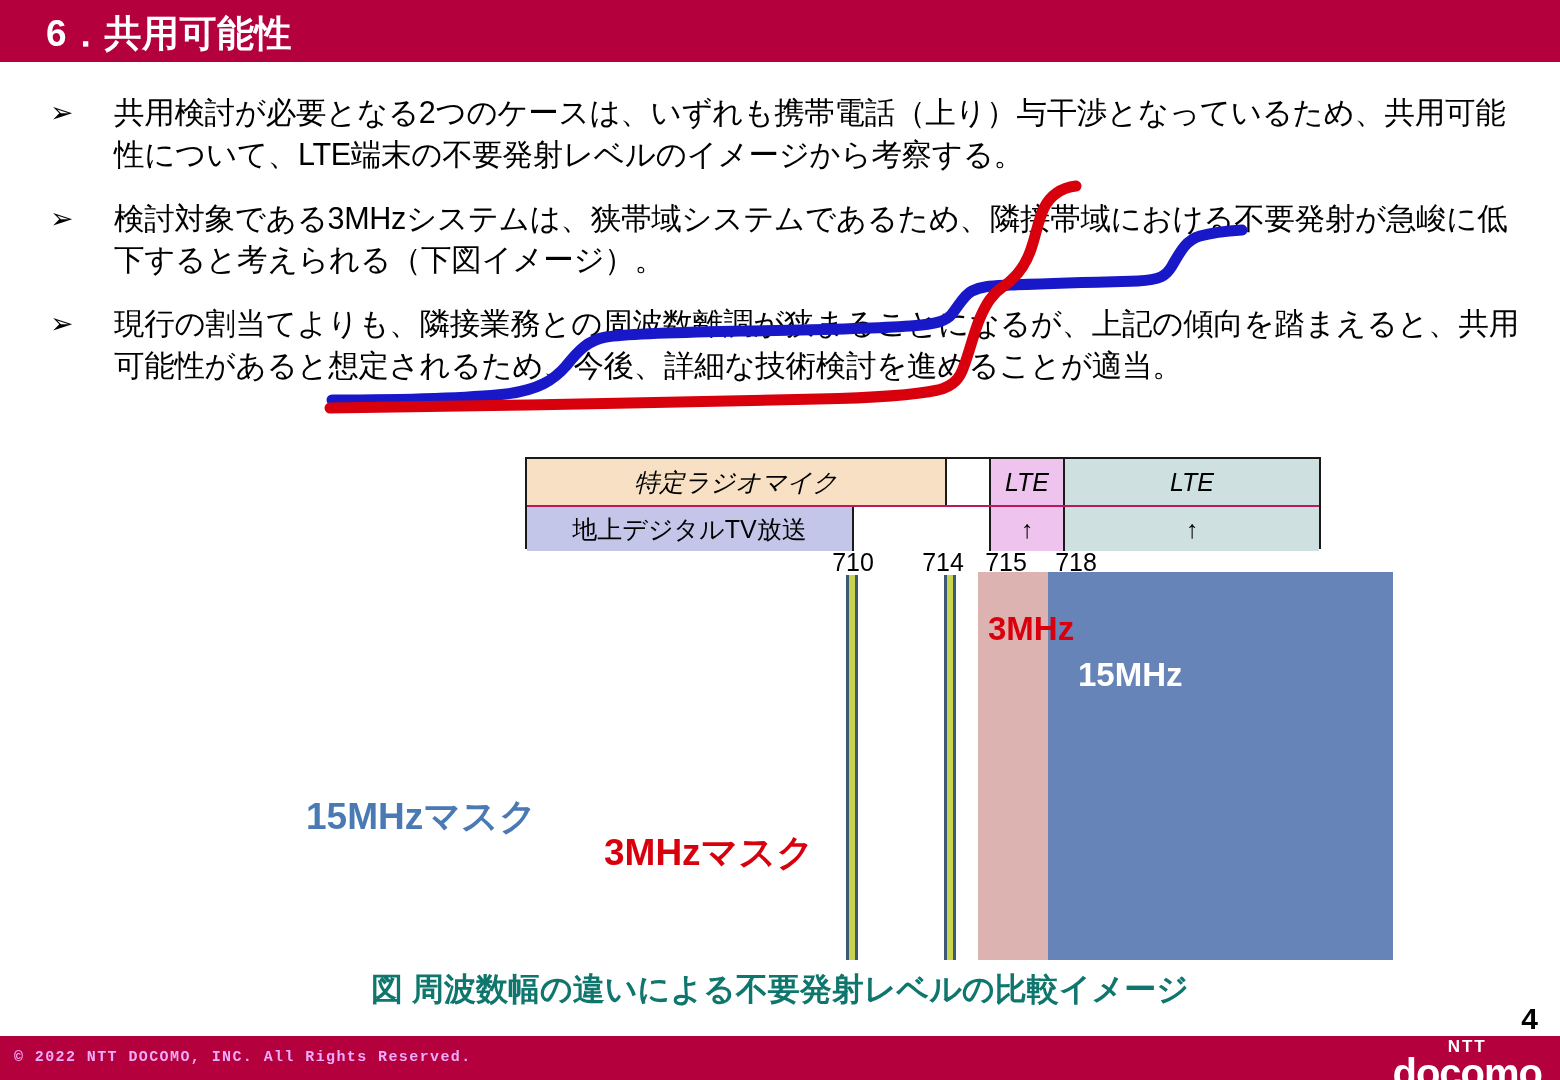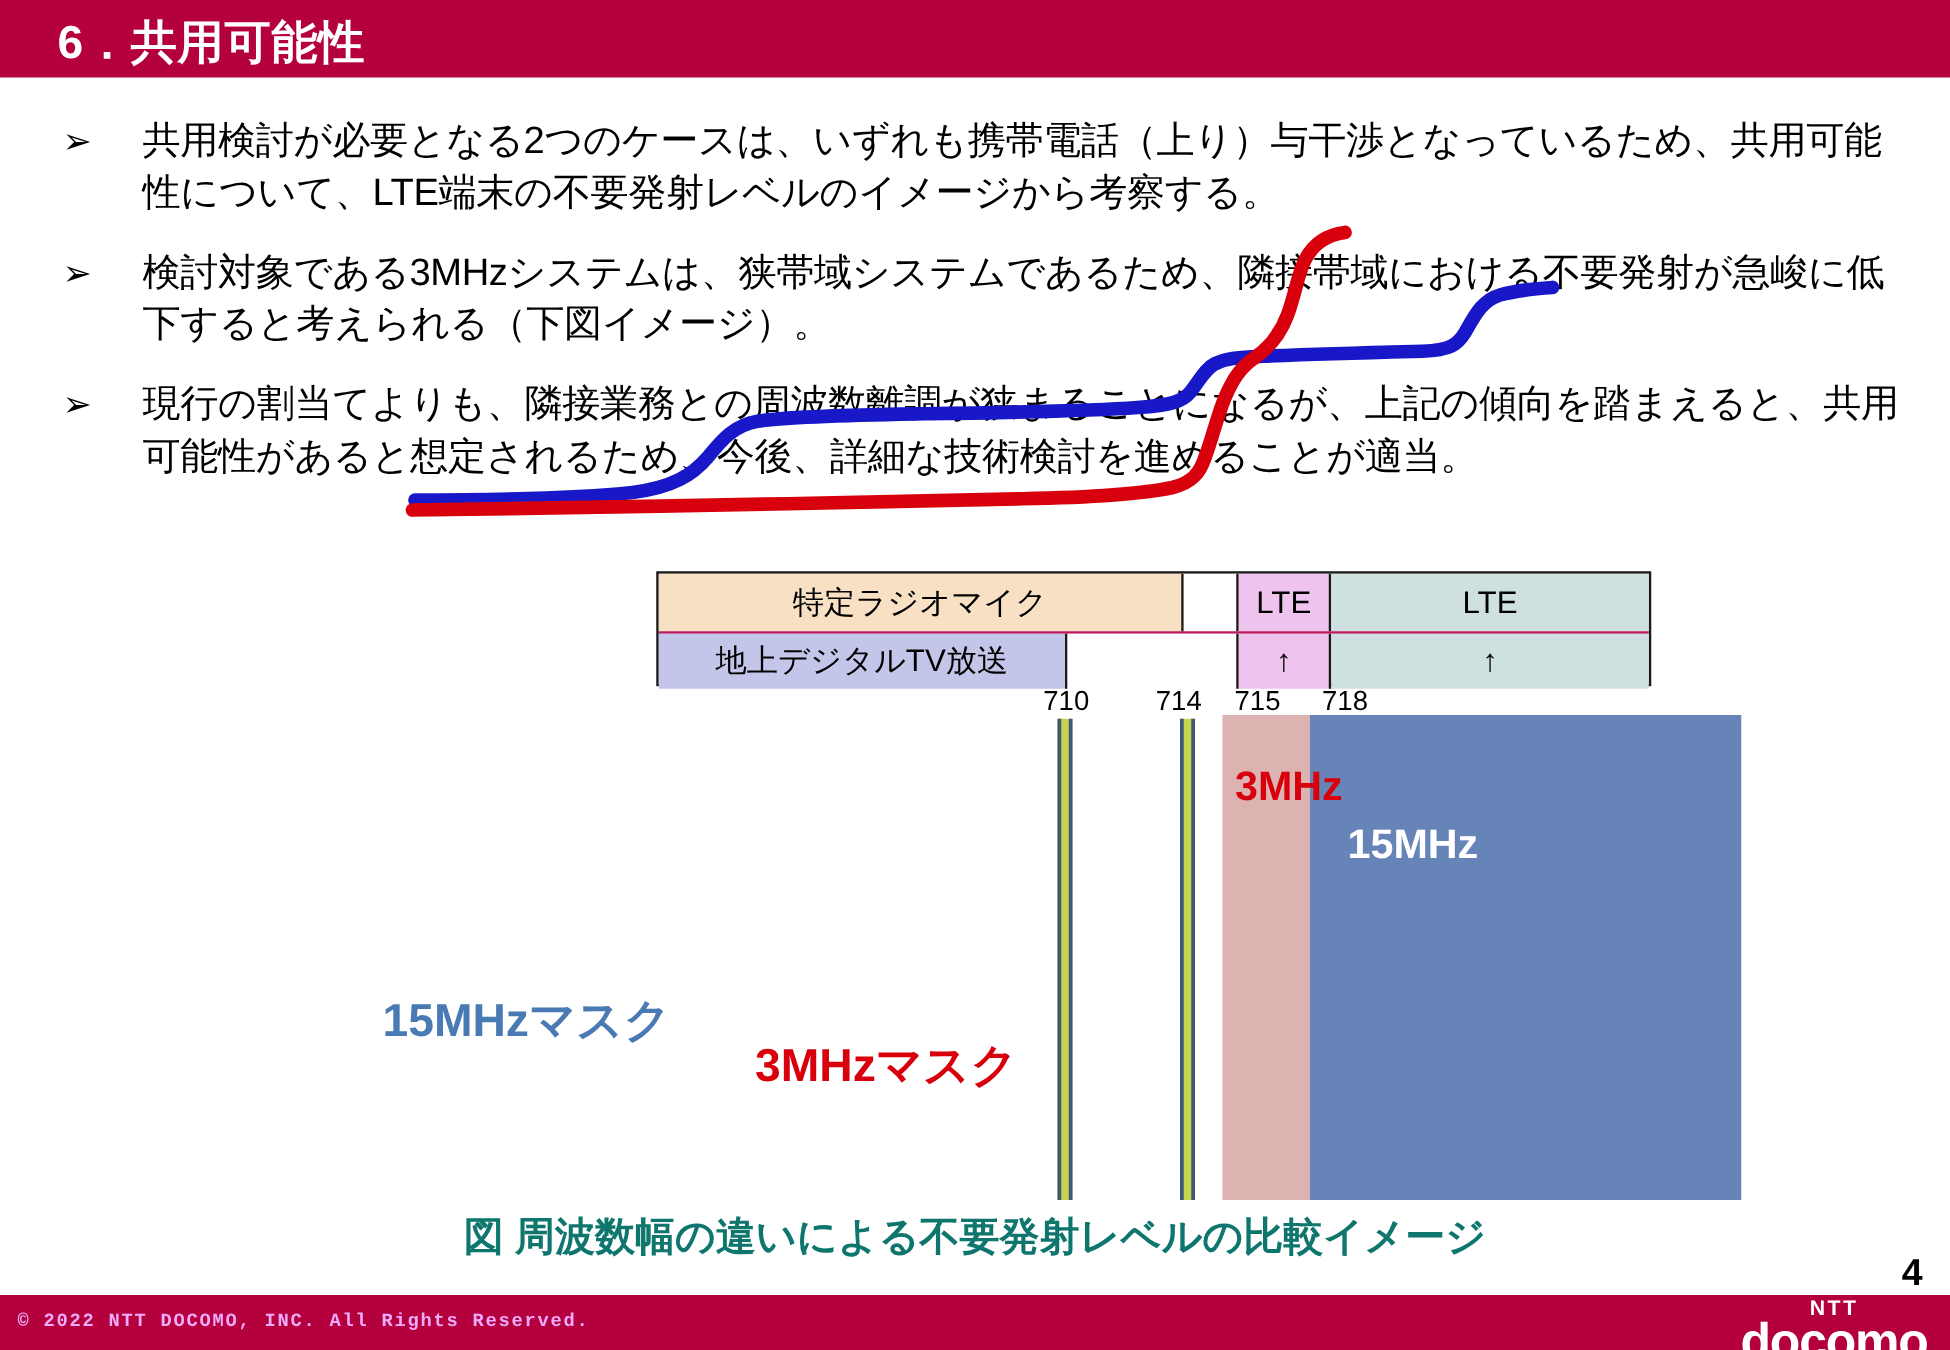--- a/index.html
+++ b/index.html
@@ -82,21 +82,21 @@
     border: 2px solid #1a1a1a;
     box-sizing: border-box;
   }
   .band-row {
     position: absolute;
     left: 0;
     width: 100%;
     height: 46px;
     box-sizing: border-box;
   }
-  .band-row.top { top: 0; }
+  .band-row.top { top: 0; font-style: italic; }
   .band-row.bottom { top: 46px; border-top: 2px solid #be185d; }
 
   .band-cell {
     position: absolute;
     top: 0;
     height: 100%;
     box-sizing: border-box;
     display: flex;
     align-items: center;
     justify-content: center;
@@ -116,21 +116,21 @@
   .cell-gap2     { left: 327px;width: 137px; background: #ffffff; border-right: 2px solid #1a1a1a; }
   .cell-lte1-bot { left: 464px;width: 74px;  background: #eec4ee; border-right: 2px solid #1a1a1a; }
   .cell-lte2-bot { left: 538px;width: 254px; background: #cfe0e0; }
 
   .arrow-up { font-size: 25px; }
 
   
   .freq-tick {
     position: absolute;
     top: 100px;
-    font-size: 22px;
+    font-size: 25px;
     line-height: 1;
     color: #000;
     text-align: center;
     white-space: nowrap;
   }
 
   
   .plot {
     position: absolute;
     left: 270px;

